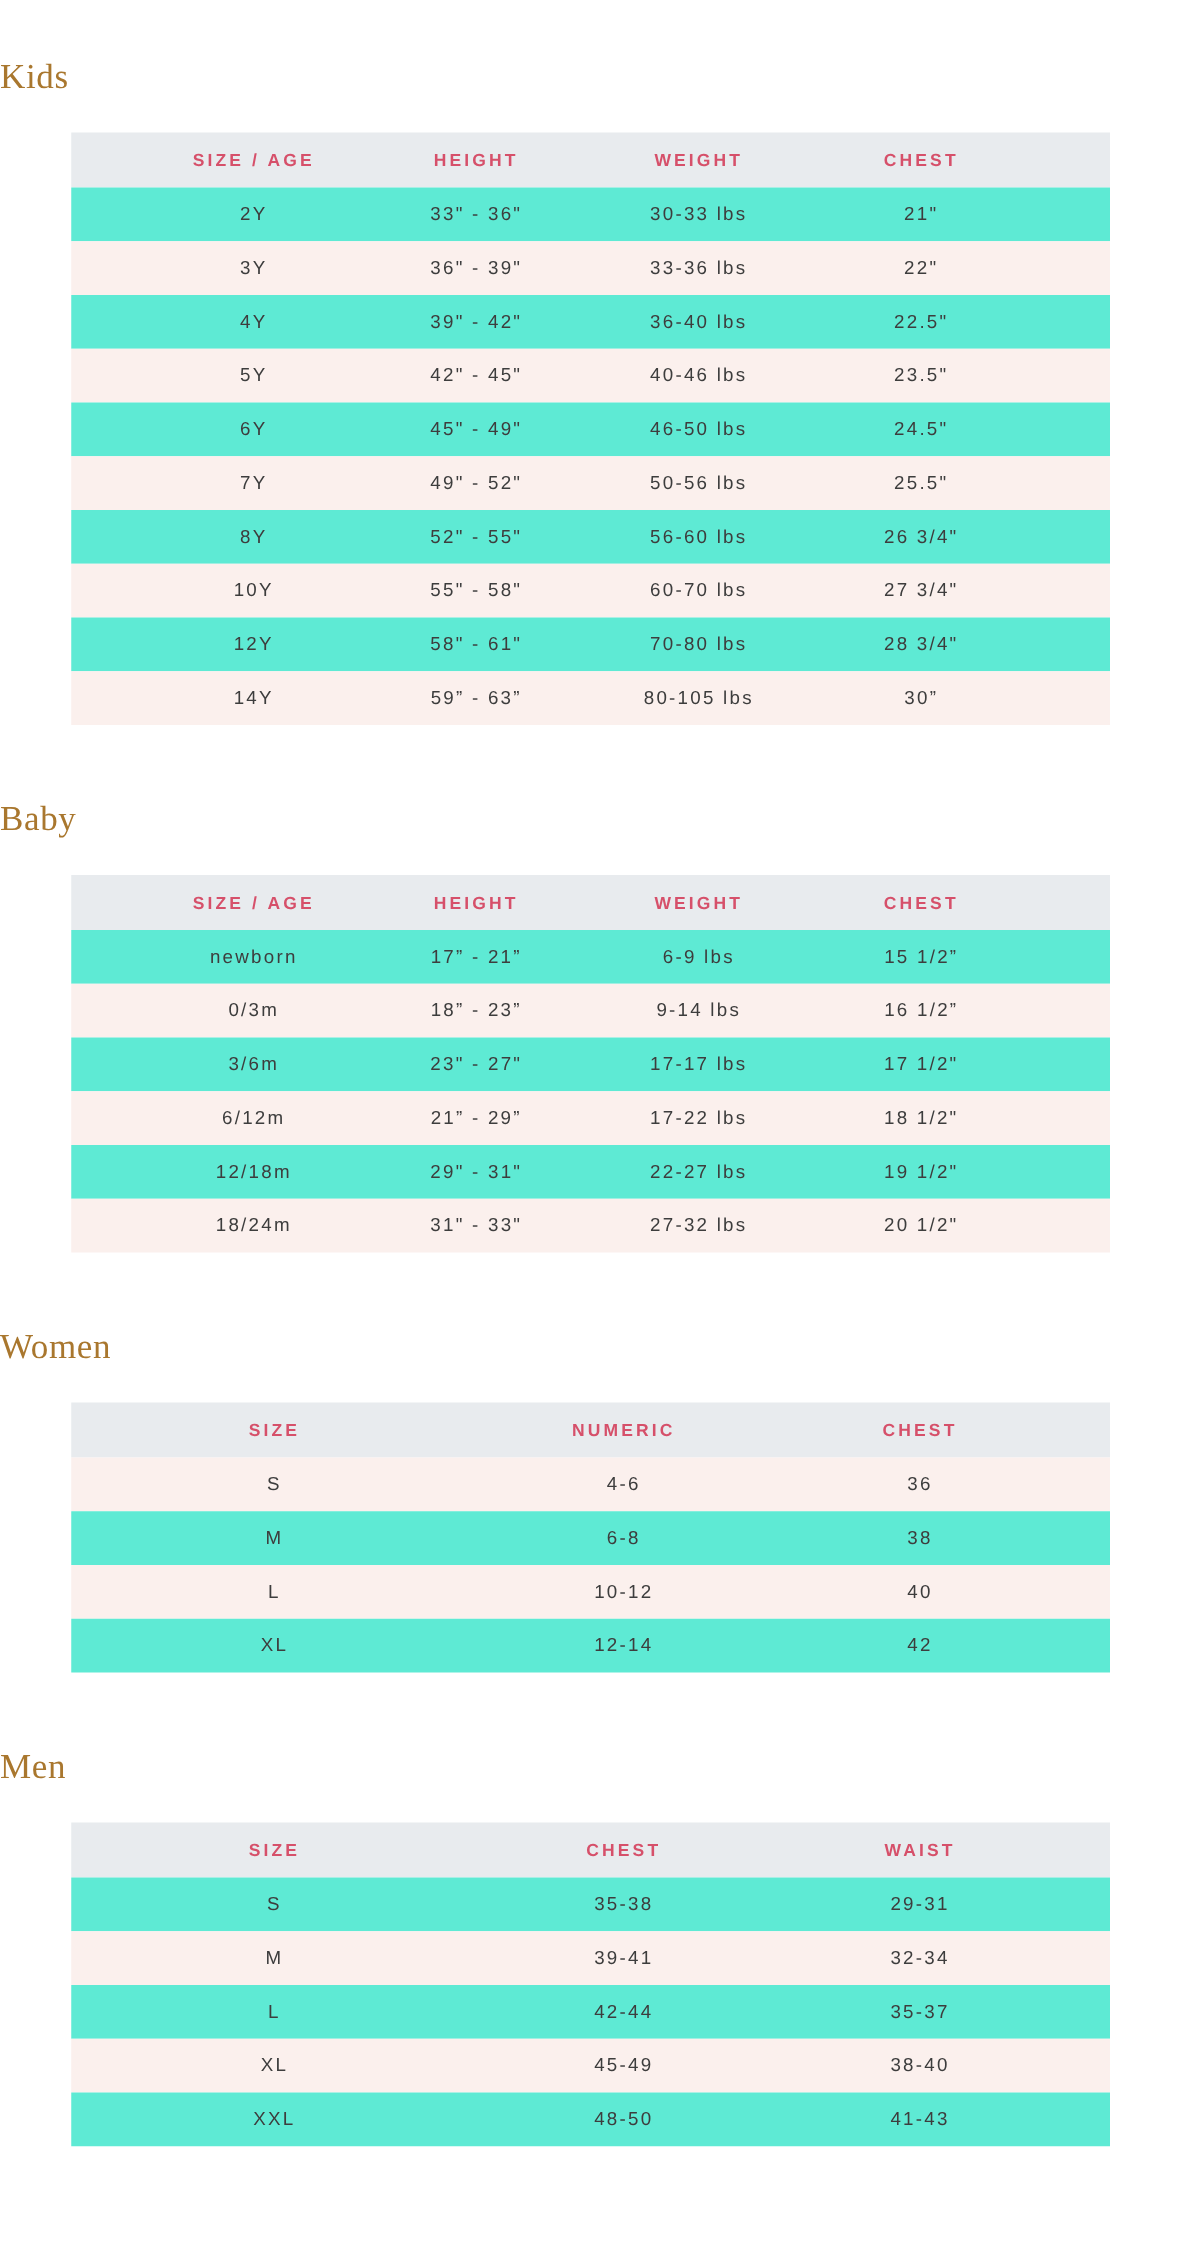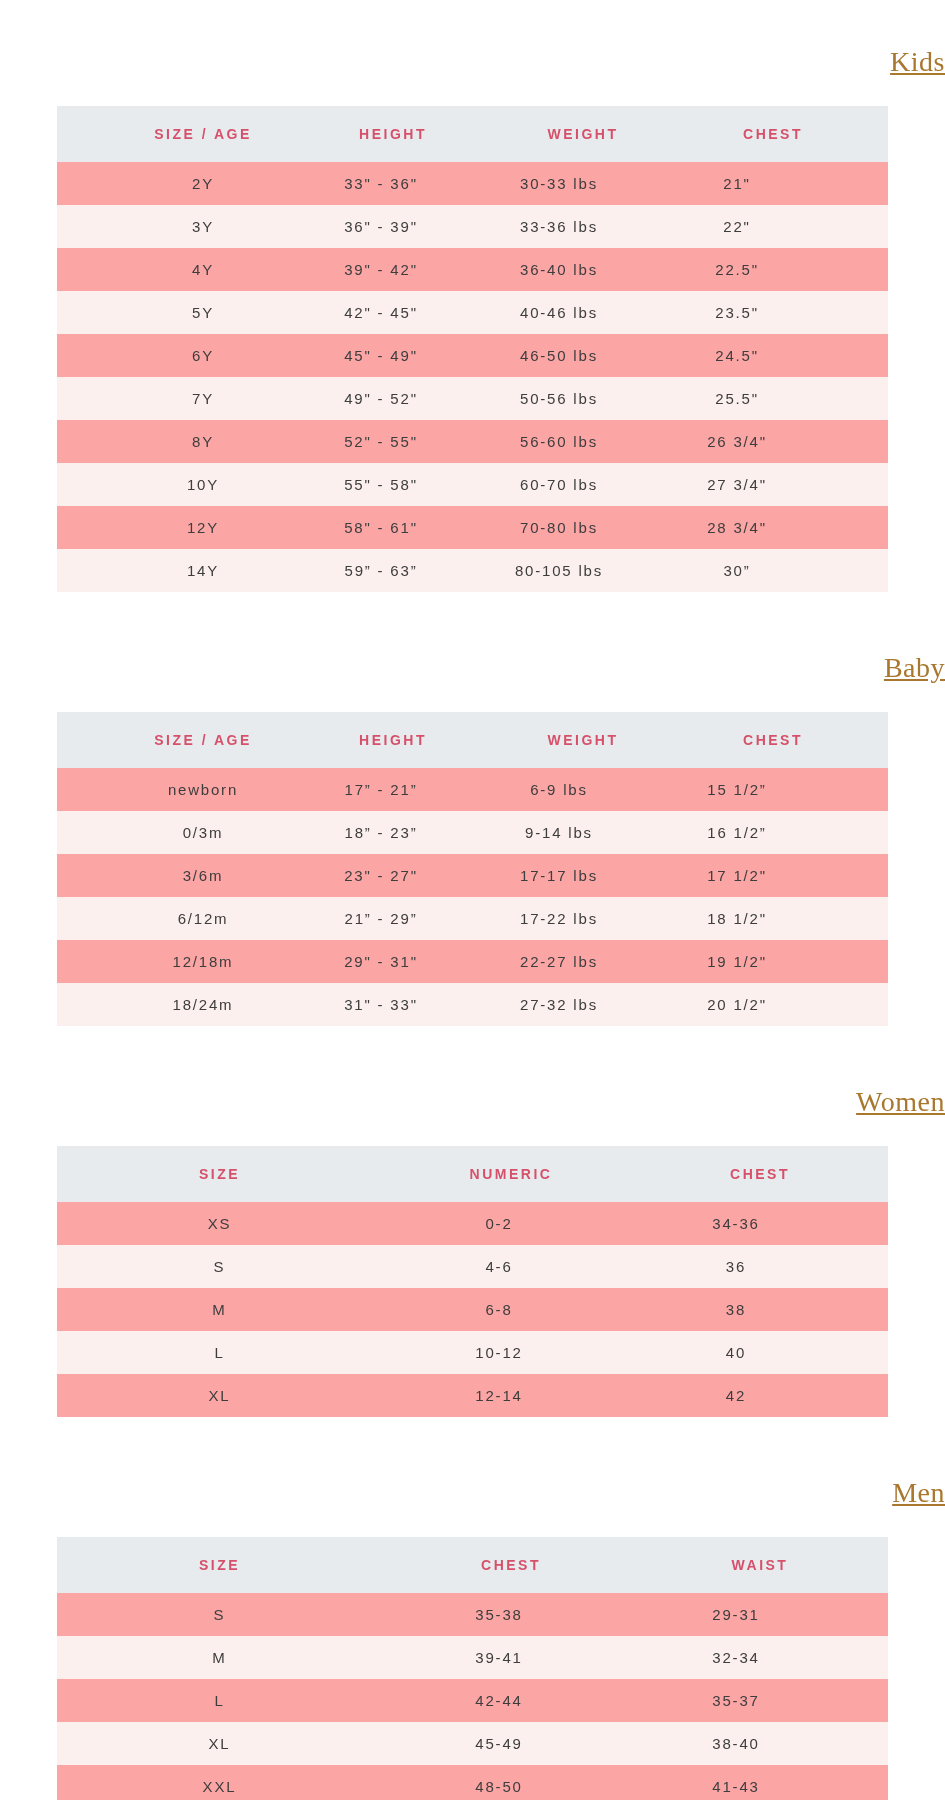--- a/index.html
+++ b/index.html
@@ -19,59 +19,57 @@
     box-sizing: border-box;
   }
   .section { margin-top: 0; }
   .section + .section { margin-top: 58px; }
   .title {
     font-family: "Liberation Serif", serif;
     font-weight: 400;
     font-size: 28px;
     line-height: 36px;
     margin: 0 0 26px 0;
-    text-align: right;
+    text-align: left;
     color: var(--title-color, #a9772e);
     letter-spacing: 0.5px;
-    text-decoration: underline;
   }
   .table {
     width: 831px;
     margin: 0 auto;
   }
   .row {
     display: grid;
     align-items: center;
     box-sizing: border-box;
     width: 831px;
     padding-left: 26px;
   }
   .cols-4 {
     padding-left: 57px;
     grid-template-columns: repeat(4, 178px);
   }
   .cols-3 {
     grid-template-columns: 273px 286px 188px;
   }
   .thead {
-    height: 56px;
+    height: 44px;
     background: var(--header-bg, #e8ebee);
-    gap: 12px;
   }
   .th {
     text-align: center;
     color: var(--header-text, #d6506a);
     font-weight: bold;
     font-size: 14px;
     letter-spacing: 2.5px;
     text-transform: uppercase;
   }
   .trow {
     height: 43px;
-    background: #fca5a5;
+    background: #5eead4;
   }
   .trow.alt {
     background: var(--row-alt-bg, #fbf0ed);
   }
   .td {
     text-align: center;
     color: var(--body-text, #3d3d3d);
     font-size: 15px;
     letter-spacing: 1.8px;
   }
@@ -199,25 +197,20 @@
       </div>
     </section>
     <section class="section">
       <h2 class="title">Women</h2>
       <div class="table">
         <div class="row thead cols-3">
           <span class="th">SIZE</span>
           <span class="th">NUMERIC</span>
           <span class="th">CHEST</span>
         </div>
-        <div class="row trow cols-3">
-          <span class="td">XS</span>
-          <span class="td">0-2</span>
-          <span class="td">34-36</span>
-        </div>
         <div class="row trow cols-3 alt">
           <span class="td">S</span>
           <span class="td">4-6</span>
           <span class="td">36</span>
         </div>
         <div class="row trow cols-3">
           <span class="td">M</span>
           <span class="td">6-8</span>
           <span class="td">38</span>
         </div>

